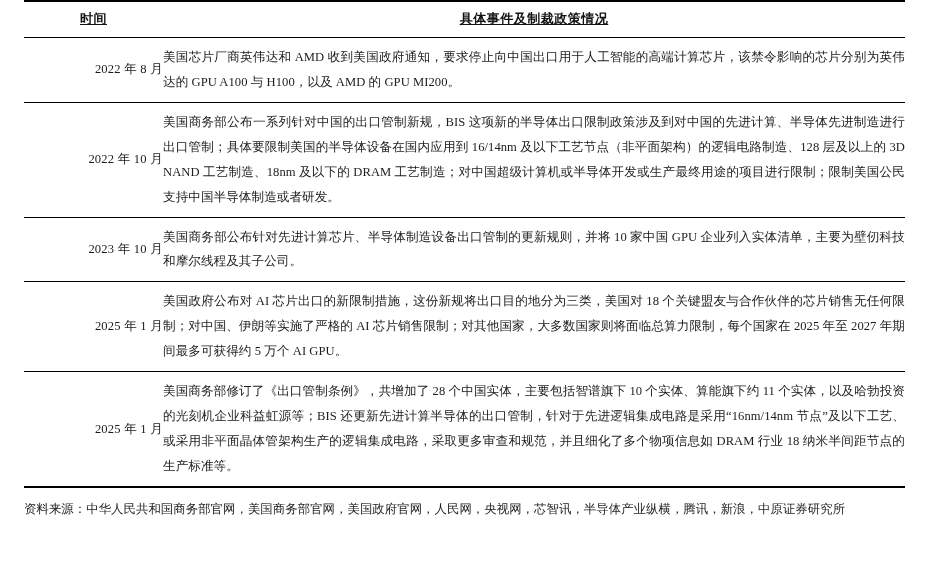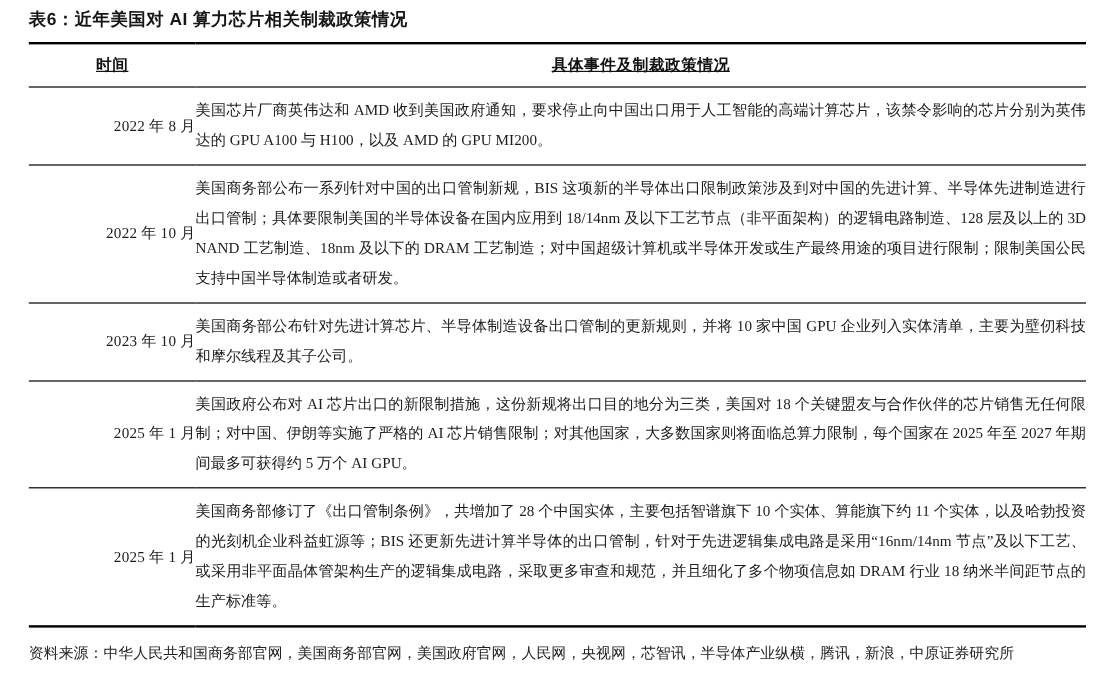--- a/index.html
+++ b/index.html
@@ -97,41 +97,40 @@
     color: #232323;
     text-align: left;
     letter-spacing: 0.05px;
   }
 </style>
 </head>
 <body>
 
 <div class="page">
 
-  <div class="table-title">表6：近年美国对 AI 算力芯片相关制裁政策情况</div>
 
   <table class="data-table">
     <colgroup>
       <col class="col-time">
       <col class="col-detail">
     </colgroup>
     <thead>
       <tr>
         <th>时间</th>
         <th>具体事件及制裁政策情况</th>
       </tr>
     </thead>
     <tbody>
       <tr>
         <td class="cell-time">2022 年 8 月</td>
         <td class="cell-detail">美国芯片厂商英伟达和 AMD 收到美国政府通知，要求停止向中国出口用于人工智能的高端计算芯片，该禁令影响的芯片分别为英伟达的 GPU A100 与 H100，以及 AMD 的 GPU MI200。</td>
       </tr>
       <tr>
         <td class="cell-time">2022 年 10 月</td>
-        <td class="cell-detail">美国商务部公布一系列针对中国的出口管制新规，BIS 这项新的半导体出口限制政策涉及到对中国的先进计算、半导体先进制造进行出口管制；具体要限制美国的半导体设备在国内应用到 18/14nm 及以下工艺节点（非平面架构）的逻辑电路制造、128 层及以上的 3D NAND 工艺制造、18nm 及以下的 DRAM 工艺制造；对中国超级计算机或半导体开发或生产最终用途的项目进行限制；限制美国公民支持中国半导体制造或者研发。</td>
+        <td class="cell-detail">美国商务部公布一系列针对中国的出口管制新规，BIS 这项新的半导体出口限制政策涉及到对中国的先进计算、半导体先进制造进行出口管制；具体要限制美国的半导体设备在国内应用到 16/14nm 及以下工艺节点（非平面架构）的逻辑电路制造、128 层及以上的 3D NAND 工艺制造、18nm 及以下的 DRAM 工艺制造；对中国超级计算机或半导体开发或生产最终用途的项目进行限制；限制美国公民支持中国半导体制造或者研发。</td>
       </tr>
       <tr>
         <td class="cell-time">2023 年 10 月</td>
         <td class="cell-detail">美国商务部公布针对先进计算芯片、半导体制造设备出口管制的更新规则，并将 10 家中国 GPU 企业列入实体清单，主要为壁仞科技和摩尔线程及其子公司。</td>
       </tr>
       <tr>
         <td class="cell-time">2025 年 1 月</td>
         <td class="cell-detail">美国政府公布对 AI 芯片出口的新限制措施，这份新规将出口目的地分为三类，美国对 18 个关键盟友与合作伙伴的芯片销售无任何限制；对中国、伊朗等实施了严格的 AI 芯片销售限制；对其他国家，大多数国家则将面临总算力限制，每个国家在 2025 年至 2027 年期间最多可获得约 5 万个 AI GPU。</td>
       </tr>
       <tr>

